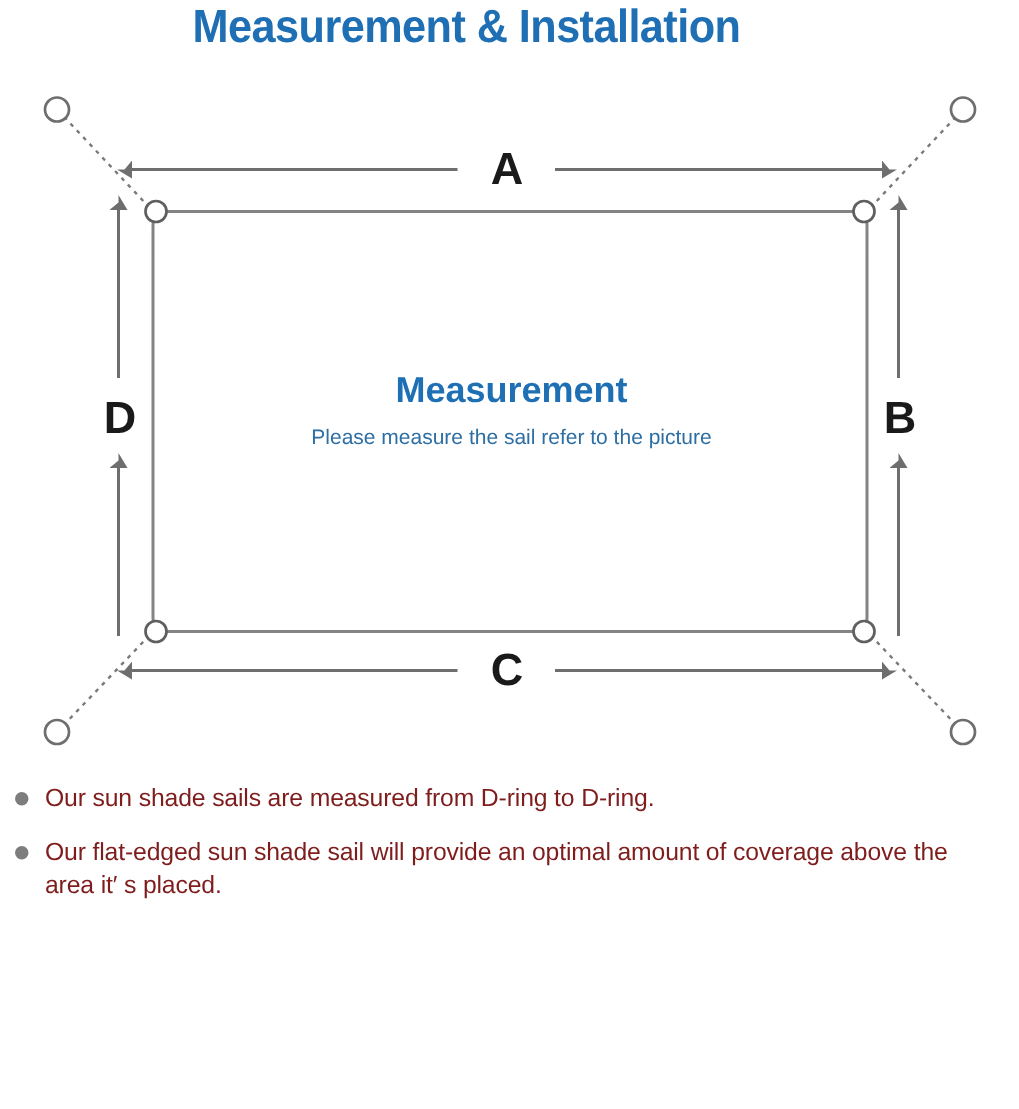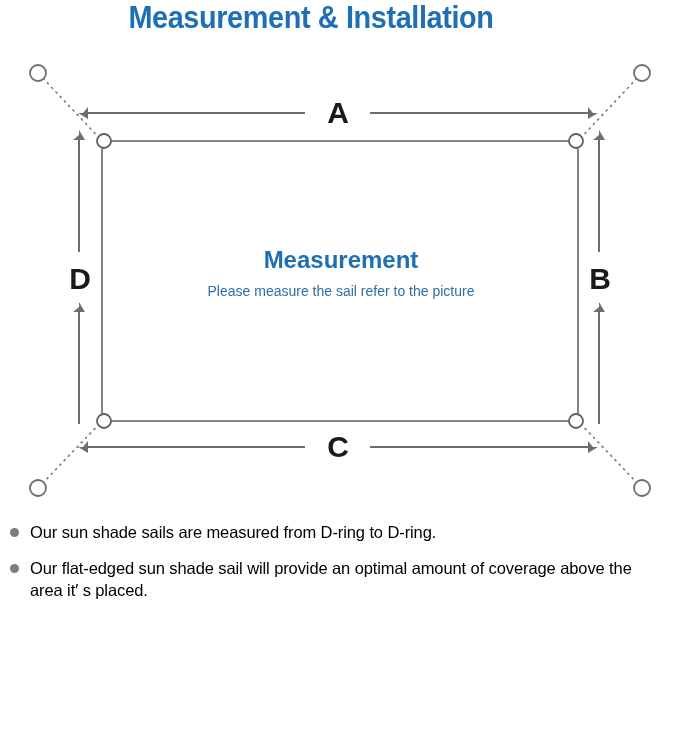--- a/index.html
+++ b/index.html
@@ -97,21 +97,21 @@
     border-radius: 50%;
     background: #7d7d7d;
     margin-top: 6px;
     margin-right: 11px;
   }
   .note-text {
     flex: 1 1 auto;
     font-family: "Liberation Sans", sans-serif;
     font-size: 16.5px;
     line-height: 1.3;
-    color: #000000;
+    color: #7f1d1d;
     letter-spacing: -0.1px;
   }
 </style>
 </head>
 <body>
 
 <div class="page">
 
   <div class="title">Measurement &amp; Installation</div>
 

